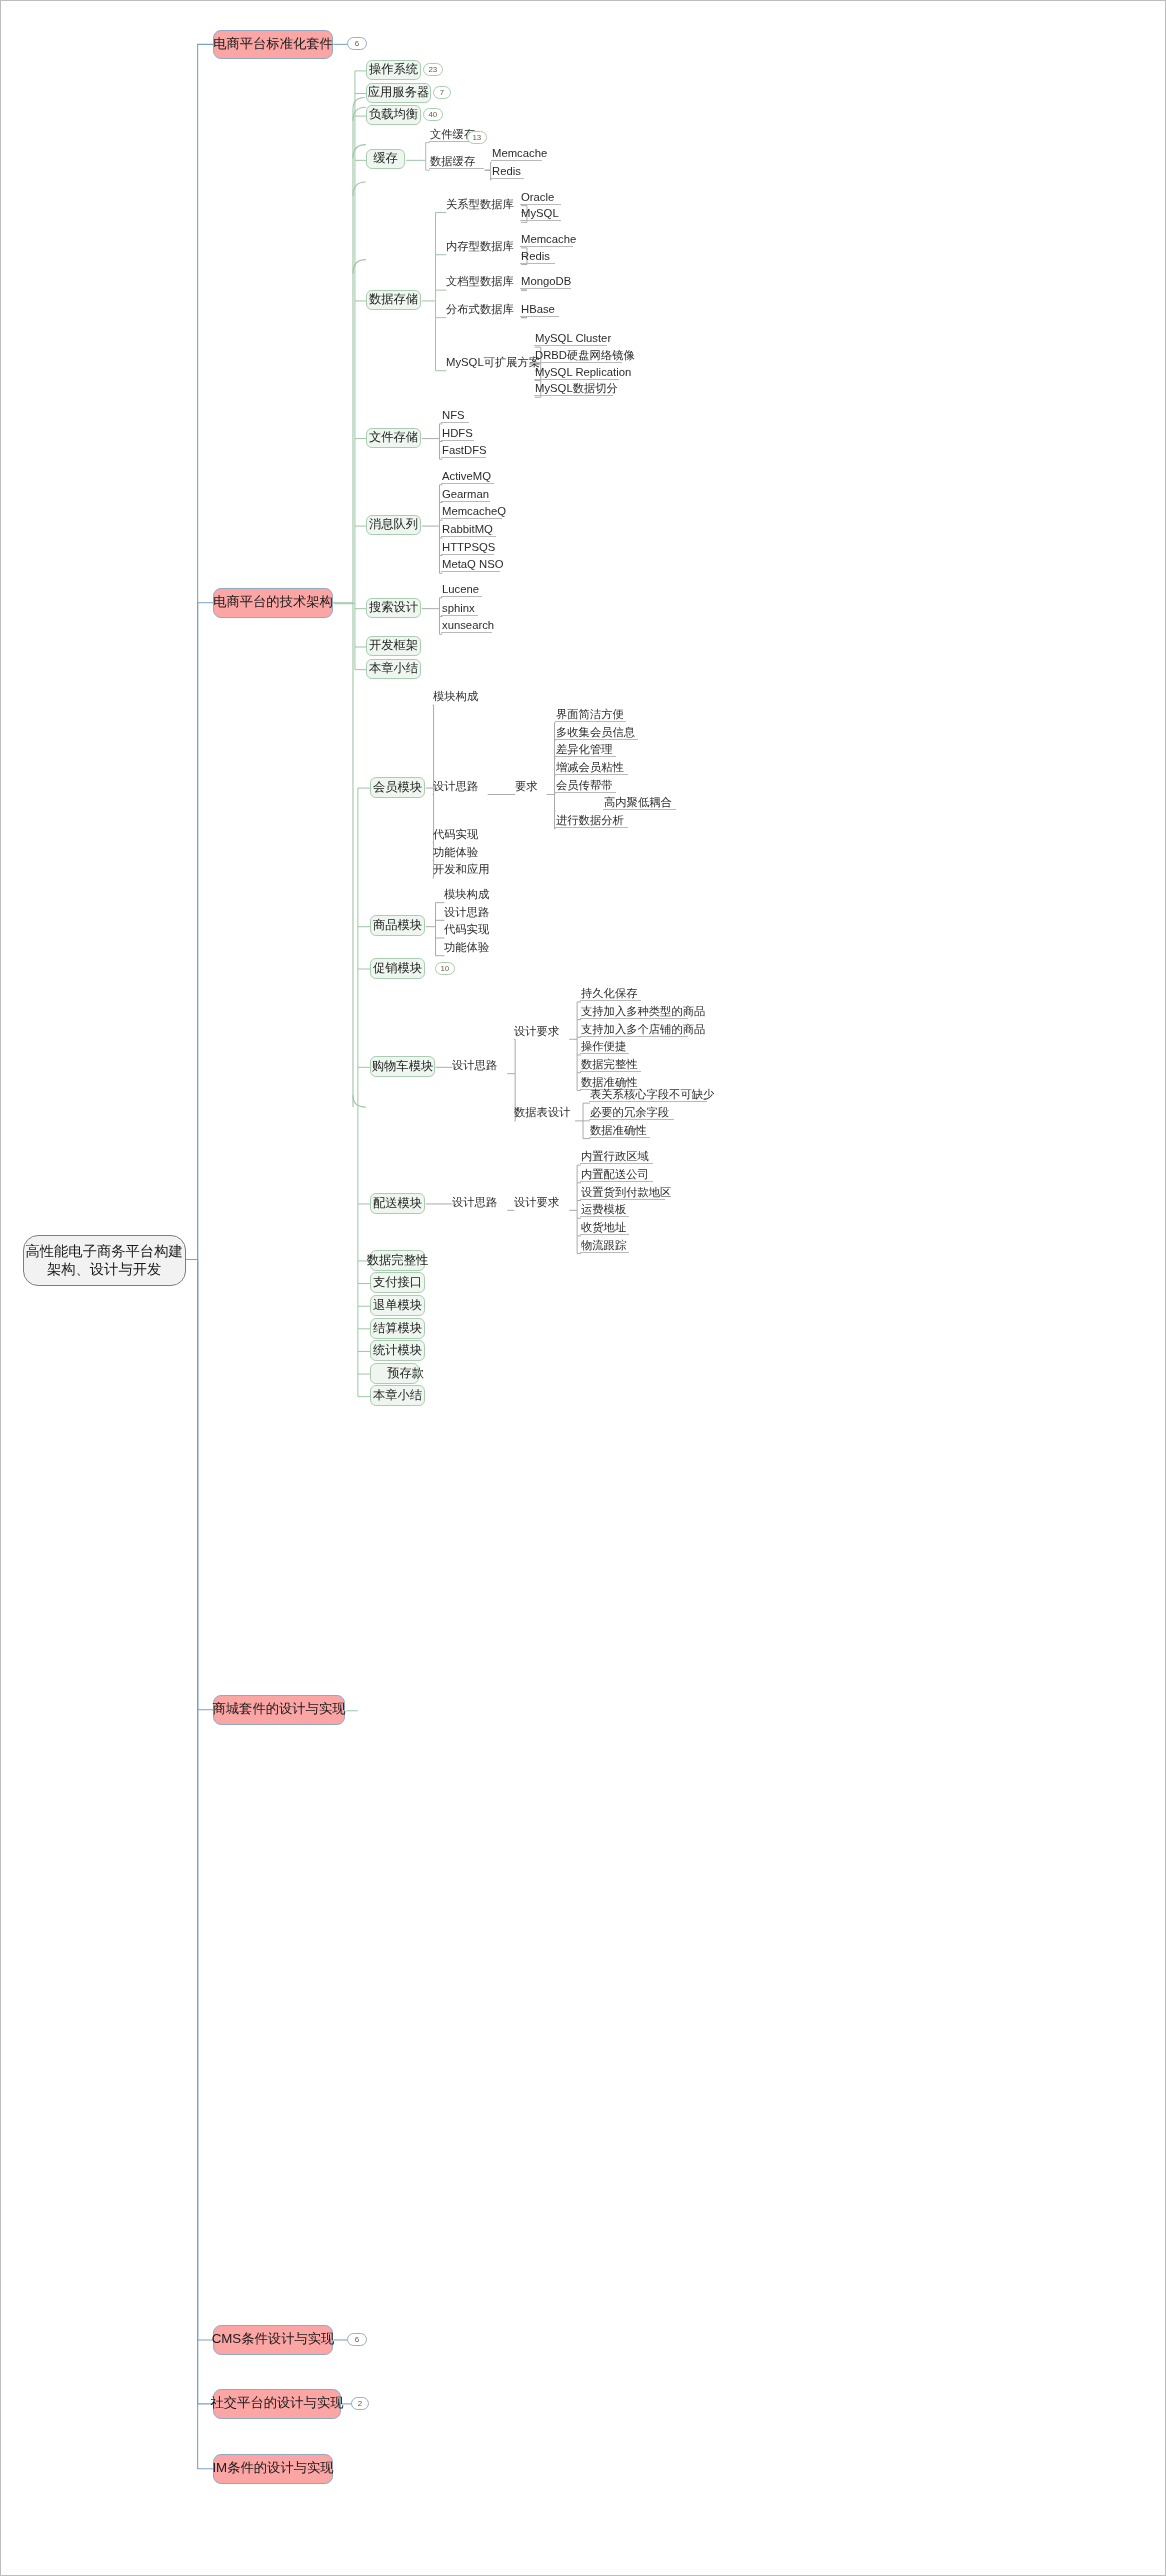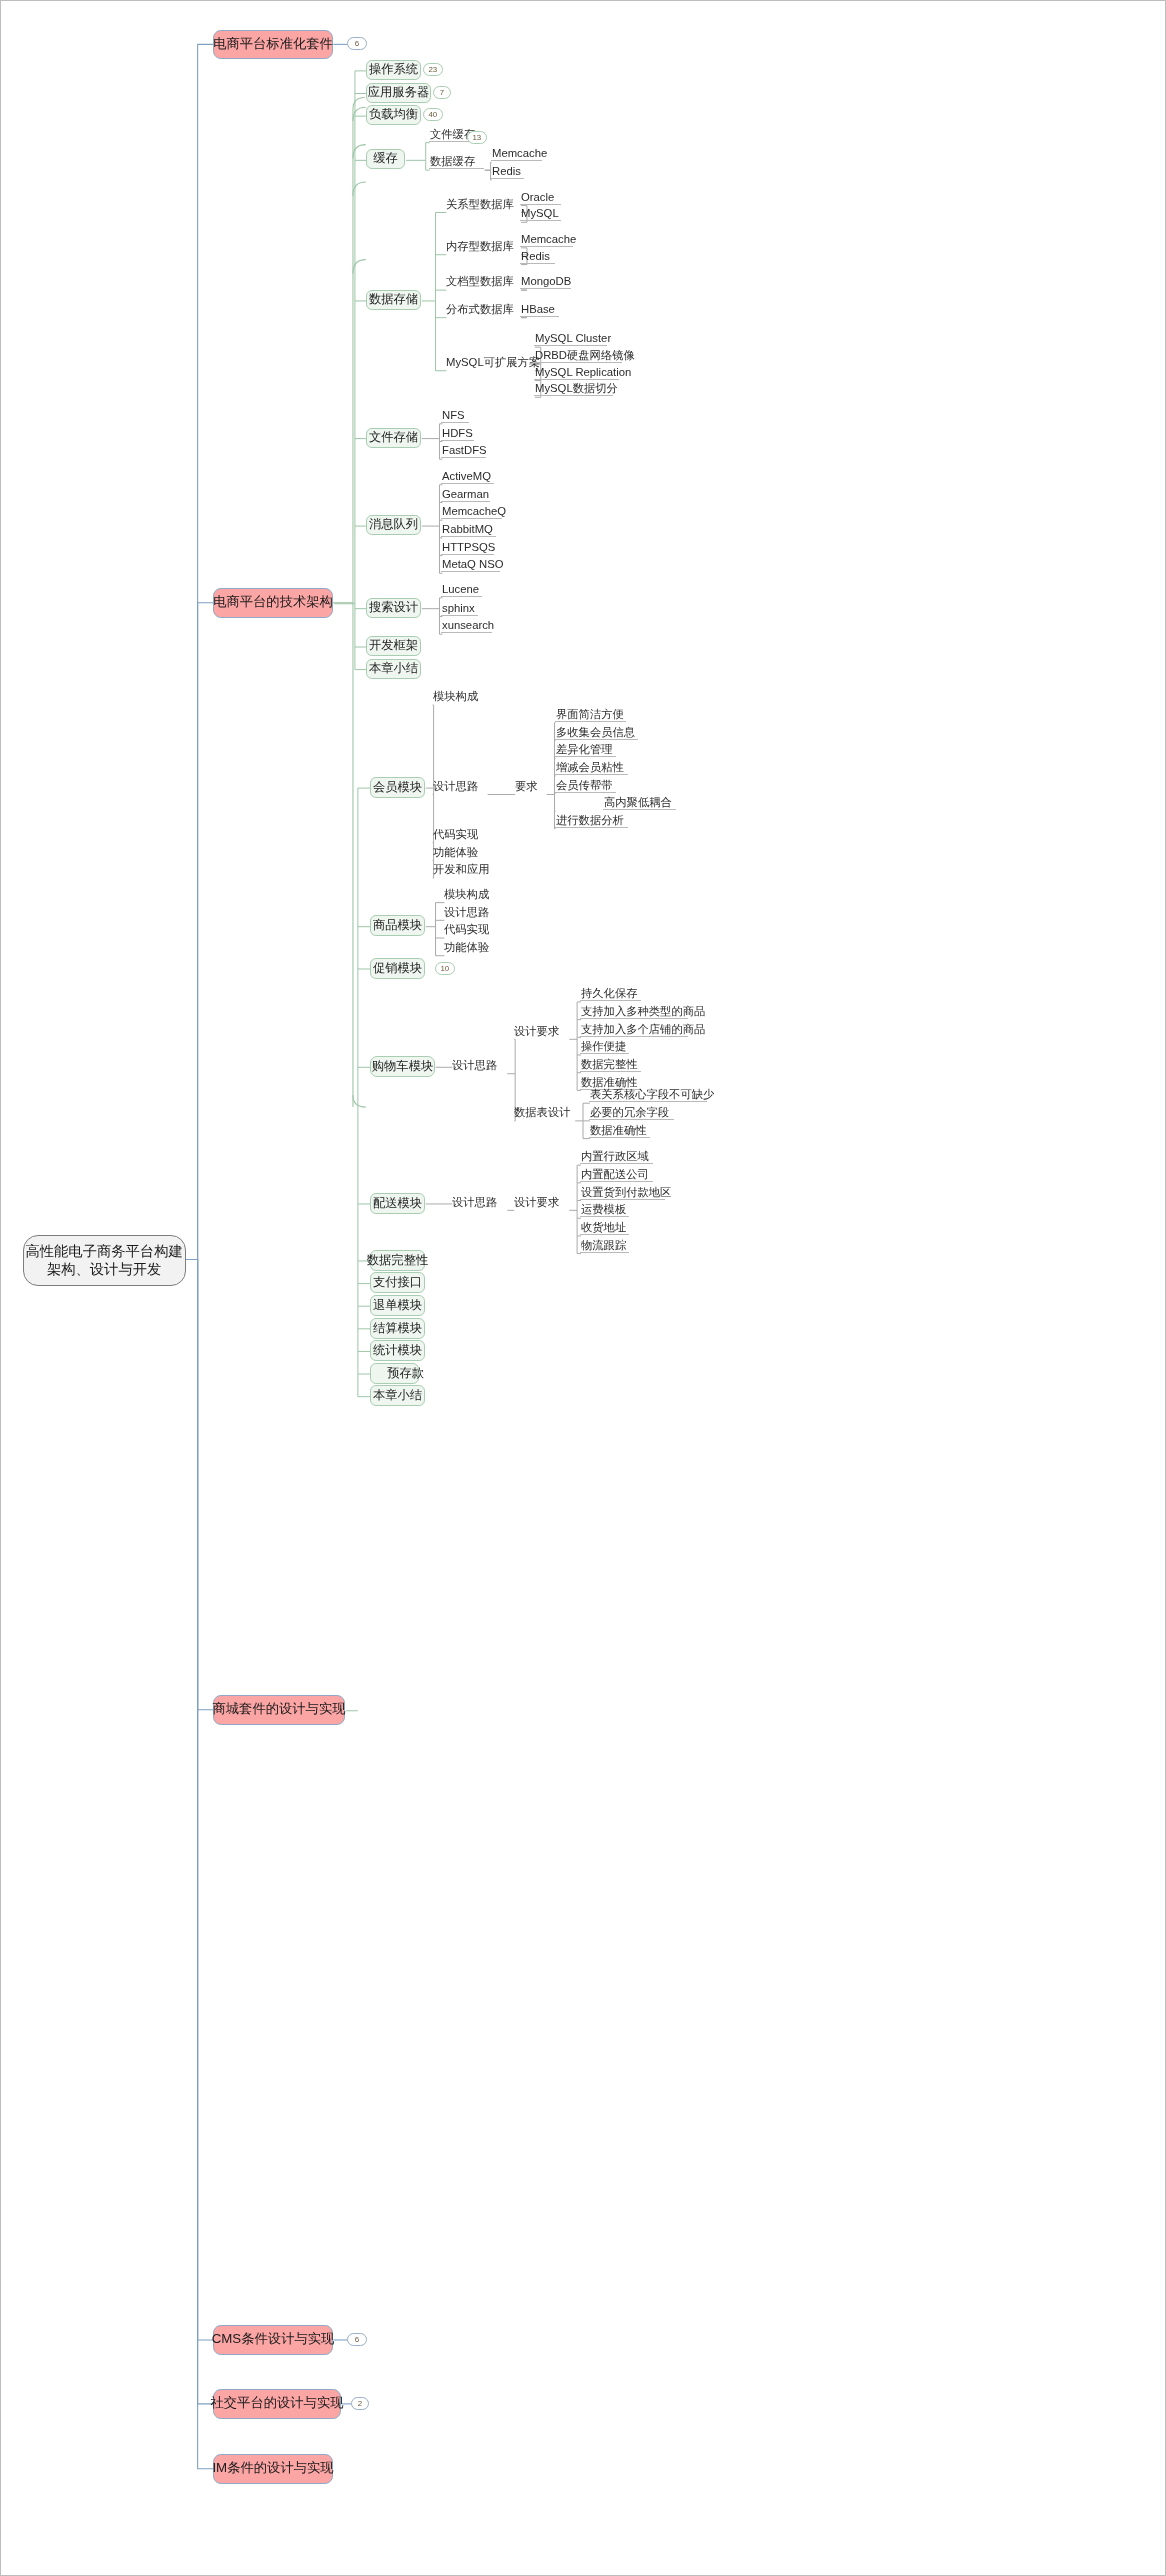--- a/index.html
+++ b/index.html
@@ -370,21 +370,21 @@
   <div class="node n-text noline" style="left:442px;top:887px;width:55px;height:13.8px;">模块构成</div>
   <div class="node n-text noline" style="left:442px;top:905px;width:55px;height:13.8px;">设计思路</div>
   <div class="node n-text noline" style="left:442px;top:922px;width:55px;height:13.8px;">代码实现</div>
   <div class="node n-text noline" style="left:442px;top:940px;width:55px;height:13.8px;">功能体验</div>
 
   <div class="node n-green" style="left:369px;top:957px;width:55px;height:20.6px;">
     <span>促销模块</span>
   </div>
   <div class="badge green" style="left:434px;top:961px;width:19.7px;">10</div>
 
-  <div class="node n-green" style="left:369px;top:1055px;width:65px;height:20.6px;border-radius:7px;">
+  <div class="node n-green" style="left:369px;top:1055px;width:65px;height:20.6px;">
     <span>购物车模块</span>
   </div>
   <div class="node n-text noline" style="left:450px;top:1058px;width:55px;height:13.8px;">设计思路</div>
   <div class="node n-text noline" style="left:512px;top:1024px;width:55px;height:13.8px;">设计要求</div>
   <div class="node n-text" style="left:579px;top:986px;width:61px;height:13.8px;">持久化保存</div>
   <div class="node n-text" style="left:579px;top:1004px;width:108px;height:13.8px;">支持加入多种类型的商品</div>
   <div class="node n-text" style="left:579px;top:1022px;width:108px;height:13.8px;">支持加入多个店铺的商品</div>
   <div class="node n-text" style="left:579px;top:1039px;width:49px;height:13.8px;">操作便捷</div>
   <div class="node n-text" style="left:579px;top:1057px;width:61px;height:13.8px;">数据完整性</div>
   <div class="node n-text" style="left:579px;top:1075px;width:61px;height:13.8px;">数据准确性</div>

